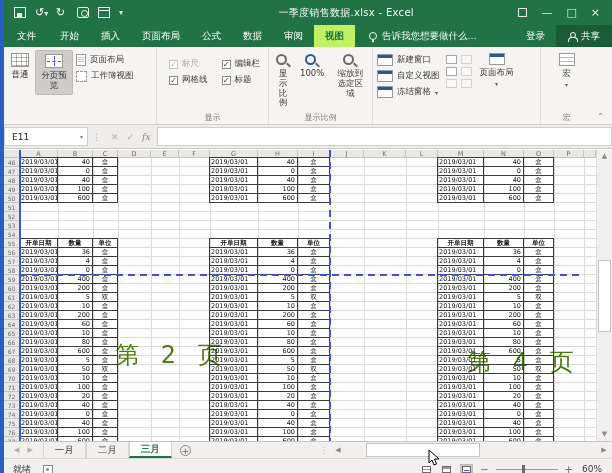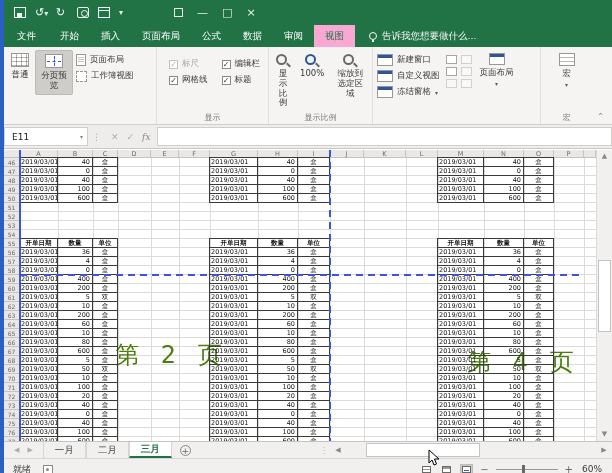--- a/index.html
+++ b/index.html
@@ -25,21 +25,21 @@
   .tb-title{flex:1;text-align:center;opacity:.95;letter-spacing:.3px;}
   .winctl{display:flex;align-items:center;gap:14px;padding-right:12px;font-size:11px;}
   .winctl span{opacity:.9;}
   .ic-ribopt{width:9px;height:9px;border:1px solid #fff;display:inline-block;}
 
   
   .tabrow{position:absolute;left:4px;top:25px;right:0;height:22px;background:#217346;color:#fff;
     display:flex;align-items:stretch;font-size:9.5px;}
   .rtab{display:flex;align-items:center;padding:0 11px;cursor:default;white-space:nowrap;}
   .rtab.file{padding:0 13px;}
-  .rtab.active{background:#f9a8d4;color:#217346;}
+  .rtab.active{background:#bef264;color:#217346;font-weight:bold;}
   .tellme{display:flex;align-items:center;gap:5px;margin-left:14px;opacity:.95;}
   .bulb{width:8px;height:8px;border:1px solid #fff;border-radius:50%;position:relative;}
   .bulb::after{content:"";position:absolute;left:2px;top:7px;width:2px;height:2px;background:#fff;}
   .tabrow-right{margin-left:auto;display:flex;align-items:stretch;}
   .share{background:#1a5c38;display:flex;align-items:center;gap:5px;padding:0 12px;}
   .person{width:8px;height:9px;position:relative;}
   .person::before{content:"";position:absolute;left:2px;top:0;width:4px;height:4px;border:1px solid #fff;border-radius:50%;}
   .person::after{content:"";position:absolute;left:0;top:5px;width:8px;height:4px;border:1px solid #fff;border-bottom:none;border-radius:4px 4px 0 0;}
 
   
@@ -164,40 +164,48 @@
 
   <div class="titlebar">
     <div class="qat">
       <span class="ic ic-save"></span>
       <span class="ic ic-undo">↺<span class="qat-more">▾</span></span>
       <span class="ic ic-redo">↻</span>
       <span class="ic ic-cam"></span>
       <span class="ic ic-win"></span>
       <span class="qat-more">▾</span>
     </div>
+    <div class="tb-title">一季度销售数据.xlsx - Excel</div>
     <div class="winctl">
       <span class="ic-ribopt"></span>
       <span>—</span>
       <span>□</span>
       <span>×</span>
     </div>
   </div>
 
   <div class="tabrow">
     <div class="rtab file">文件</div>
     <div class="rtab">开始</div>
     <div class="rtab">插入</div>
     <div class="rtab">页面布局</div>
     <div class="rtab">公式</div>
     <div class="rtab">数据</div>
     <div class="rtab">审阅</div>
     <div class="rtab active">视图</div>
     <div class="tellme">
       <span class="bulb"></span>
       <span>告诉我您想要做什么...</span>
+    </div>
+    <div class="tabrow-right">
+      <div class="rtab">登录</div>
+      <div class="share">
+        <span class="person"></span>
+        <span>共享</span>
+      </div>
     </div>
   </div>
 
   <div class="ribbon">
     <div class="grp" style="width:152px">
       <div class="bigbtn">
         <span class="ic-sheet"></span>
         <span>普通</span>
       </div>
       <div class="bigbtn sel">

